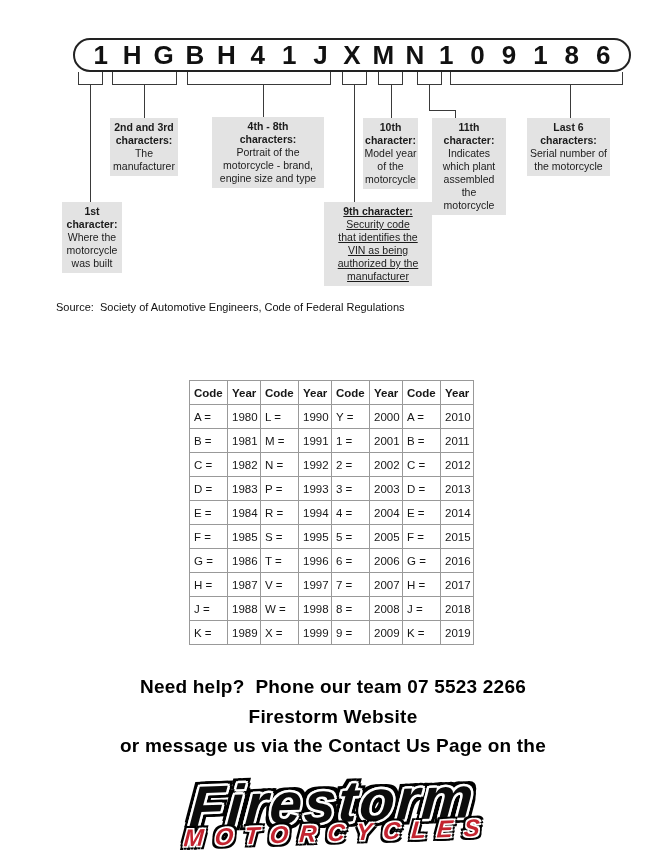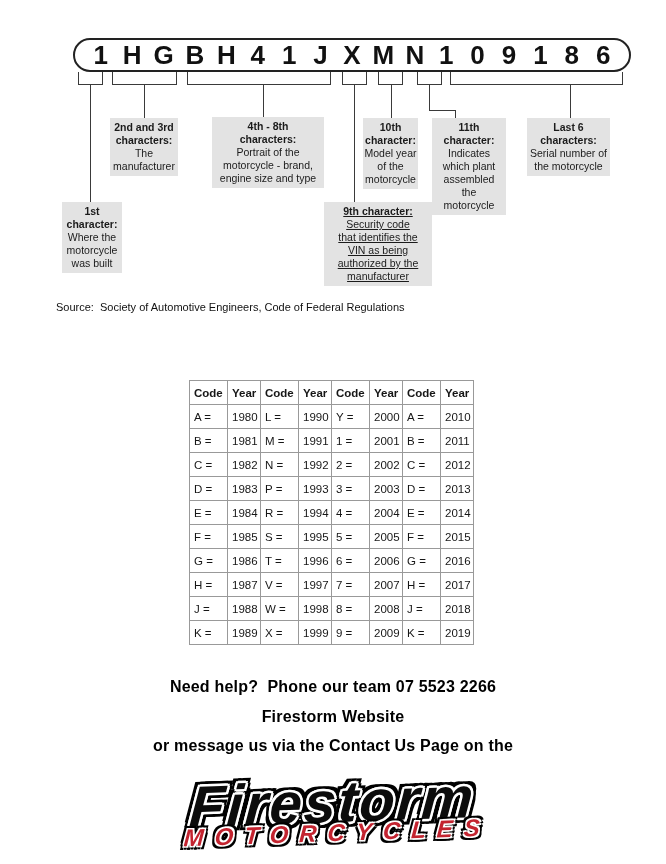--- a/index.html
+++ b/index.html
@@ -59,21 +59,21 @@
     padding:5px 2px 5px 4px;text-align:left;height:13px;box-sizing:content-box;
     white-space:nowrap;
   }
   .yeartable th{font-weight:bold;}
   .yeartable th:nth-child(odd),.yeartable td:nth-child(odd){width:31px;}
   .yeartable th:nth-child(even),.yeartable td:nth-child(even){width:26px;}
 
   
   .help{
     position:absolute;left:0;right:0;top:672px;text-align:center;
-    font-weight:bold;font-size:16px;line-height:29.5px;color:#000;letter-spacing:0.2px;
+    font-weight:bold;font-size:19px;line-height:29.5px;color:#000;letter-spacing:0.2px;
   }
 
   
   .logo{position:absolute;left:0;right:0;top:776px;display:flex;flex-direction:column;
         align-items:center;transform:rotate(-2deg);}
   .logo-main{
     font-size:58px;line-height:52px;font-weight:bold;font-style:italic;letter-spacing:2px;
     color:#0c0c0c;transform:skewX(-6deg);
     text-shadow:
       -2px -2px 0 #fff, 2px -2px 0 #fff, -2px 2px 0 #fff, 2px 2px 0 #fff,

